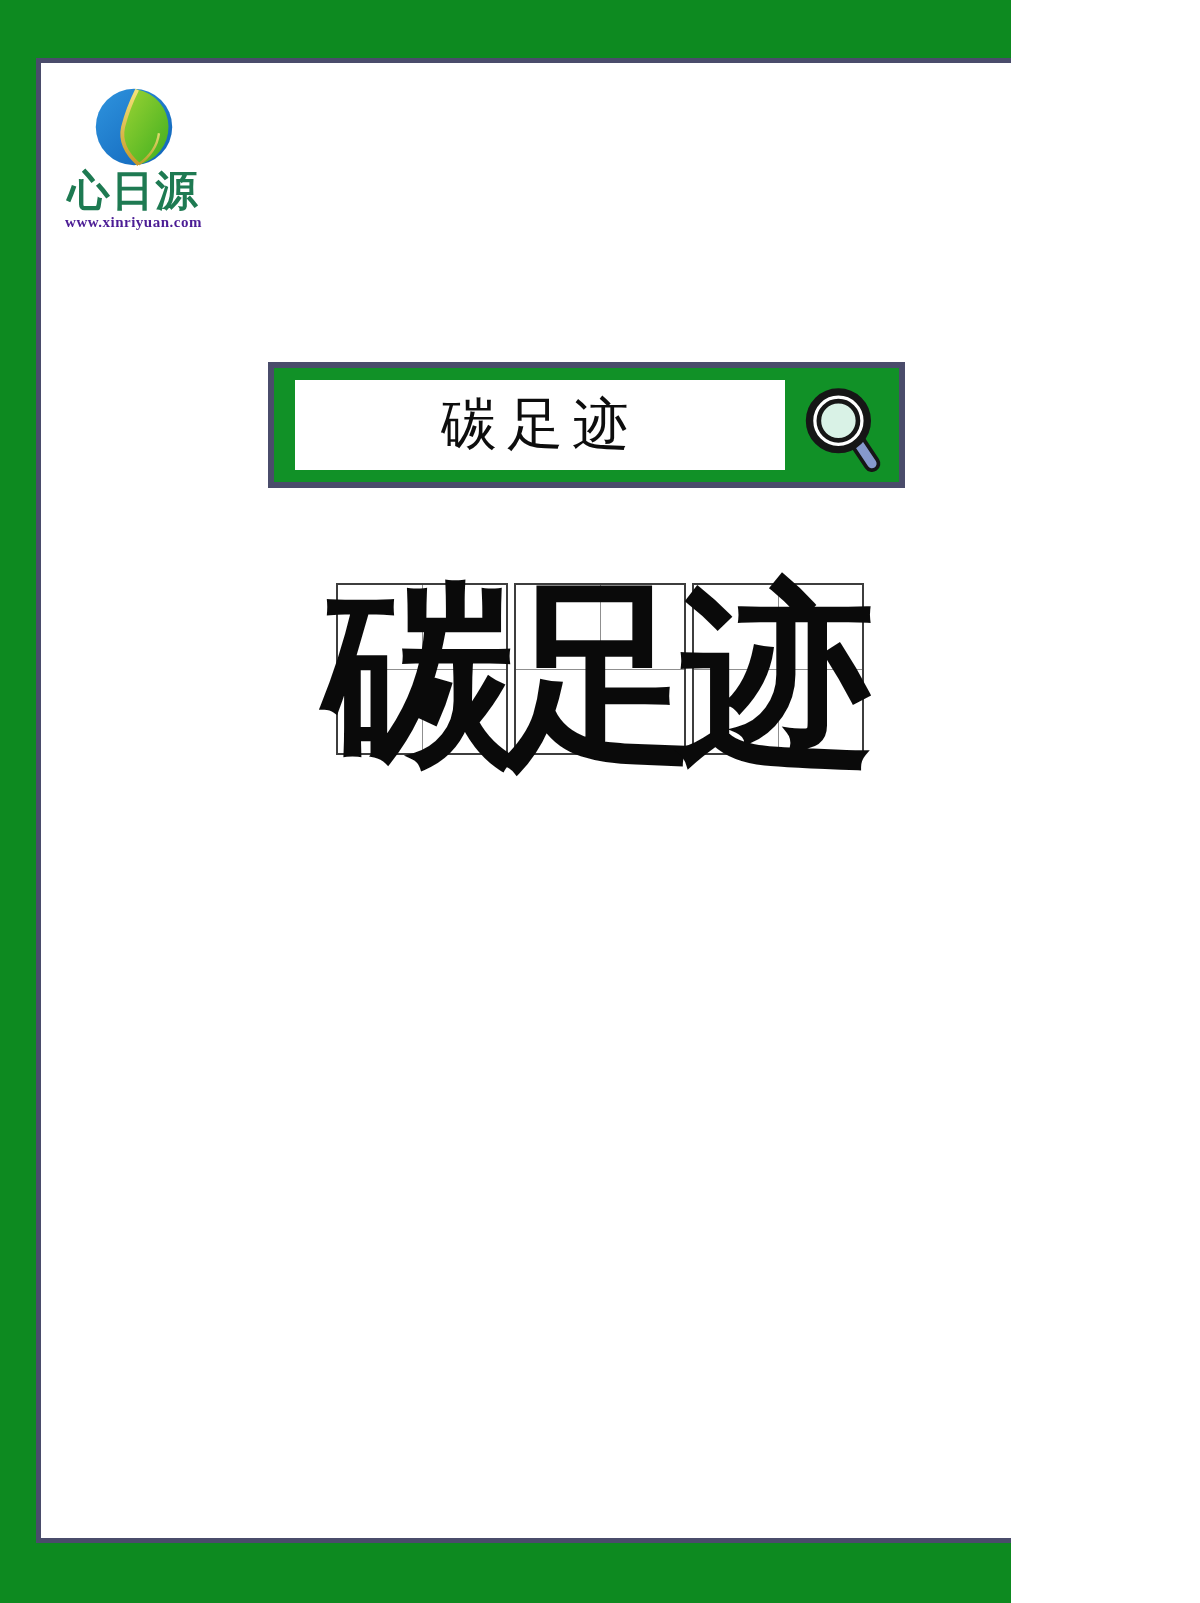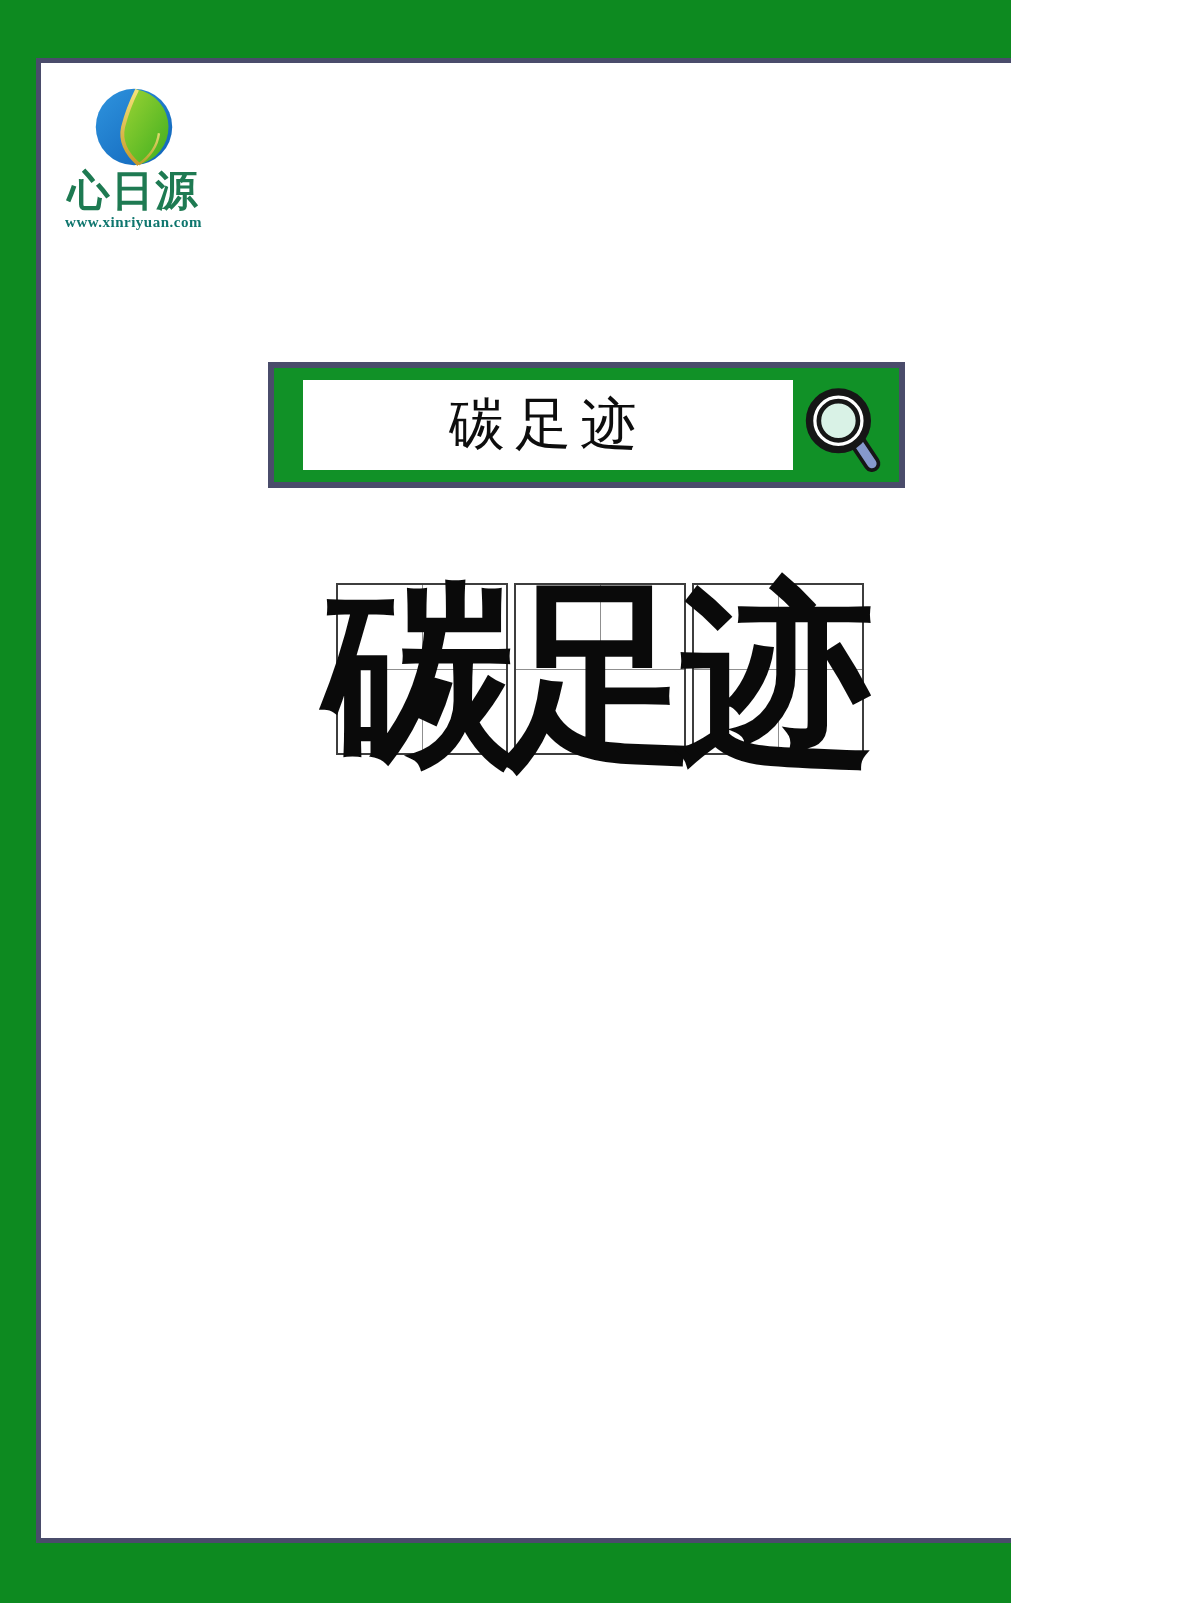--- a/index.html
+++ b/index.html
@@ -22,21 +22,21 @@
   .logo{position:absolute;left:10px;top:25px;width:165px;text-align:center;}
   .logo-globe{display:block;margin:0 auto;}
   .logo-word{
     margin-top:4px;
     font-size:42px;font-weight:bold;
     color:#1e7a52;letter-spacing:2px;line-height:1.0;
     font-family:"Liberation Sans",sans-serif;
   }
   .logo-url{
     margin-top:2px;
-    font-size:15px;font-weight:bold;color:#0f766e;
+    font-size:15px;font-weight:bold;color:#4c1d95;
     letter-spacing:0.5px;
     font-family:"Liberation Serif",serif;
   }
 
   
   .title{
     position:absolute;left:378px;top:153px;width:732px;
     margin:0;
     font-size:78px;line-height:1.12;font-weight:900;
     letter-spacing:4px;
@@ -50,21 +50,21 @@
   .searchbar{
     position:absolute;left:227px;top:299px;
     width:625px;height:114px;
     background:#119127;
     border:6px solid #4a4c6b;
   }
   .search-field{
     position:absolute;left:21px;top:12px;
     width:490px;height:90px;
     background:#ffffff;
-    display:flex;align-items:center;justify-content:center;margin-left:8px;
+    display:flex;align-items:center;justify-content:center;
   }
   .search-query{
     font-size:56px;color:#0d0d0d;
     letter-spacing:10px;
     font-family:"Liberation Serif",serif;
   }
   .search-glass{position:absolute;right:14px;top:17px;}
 
   
   .calli{

